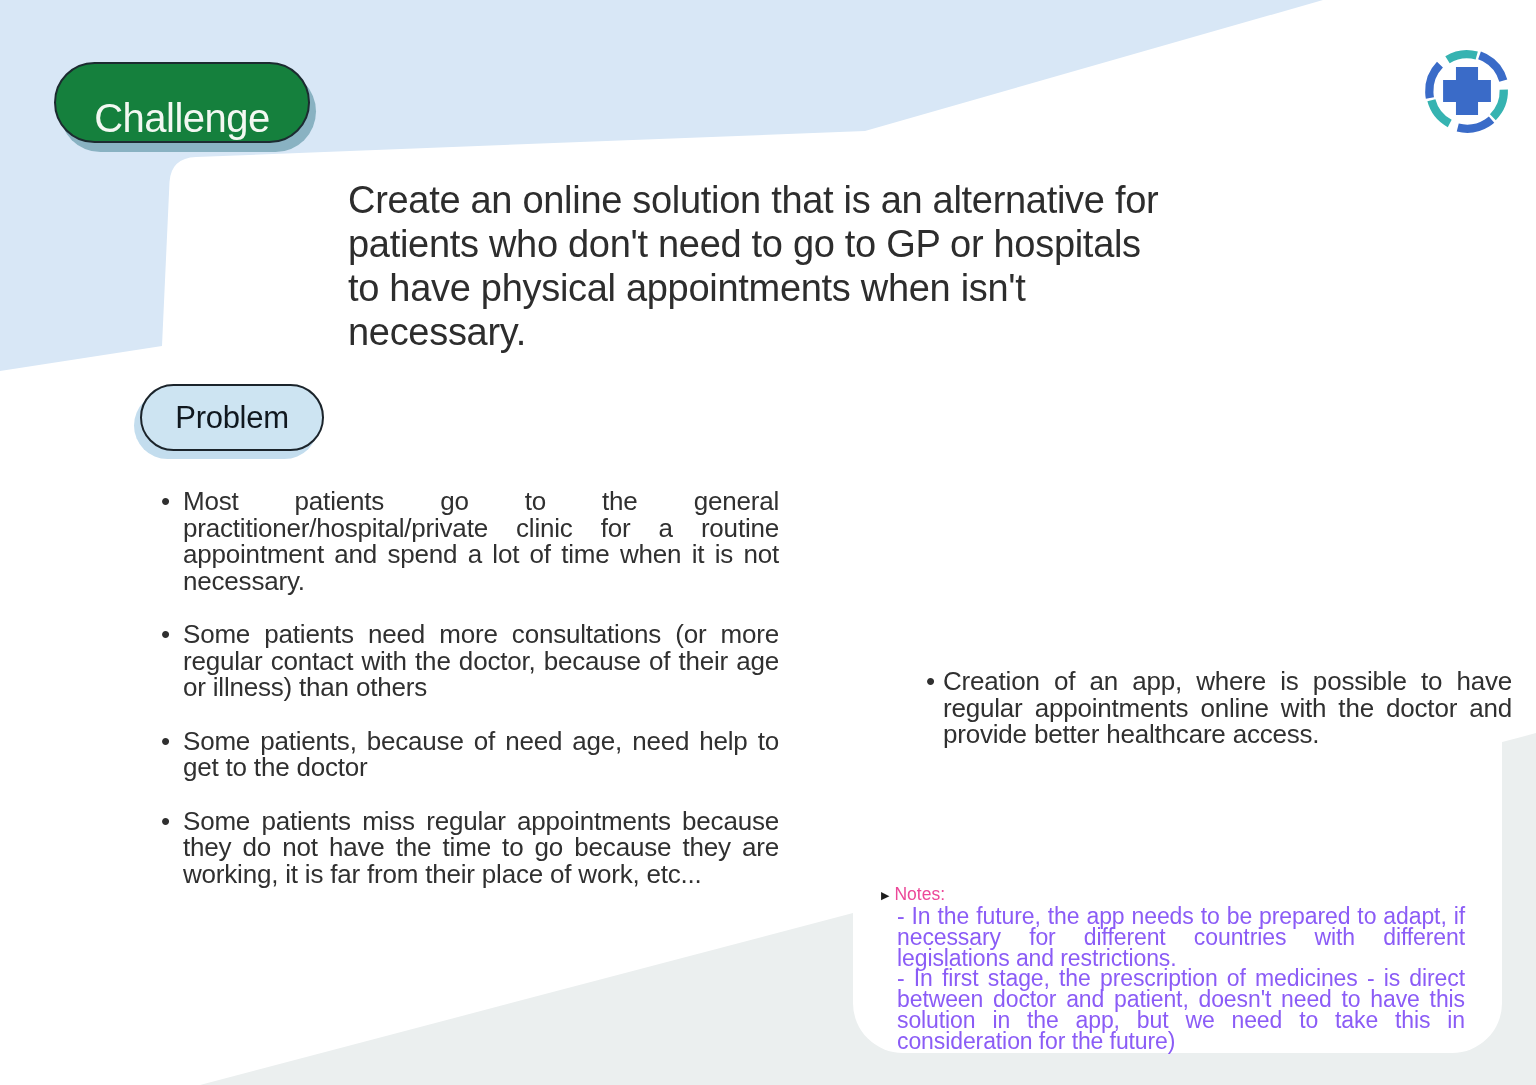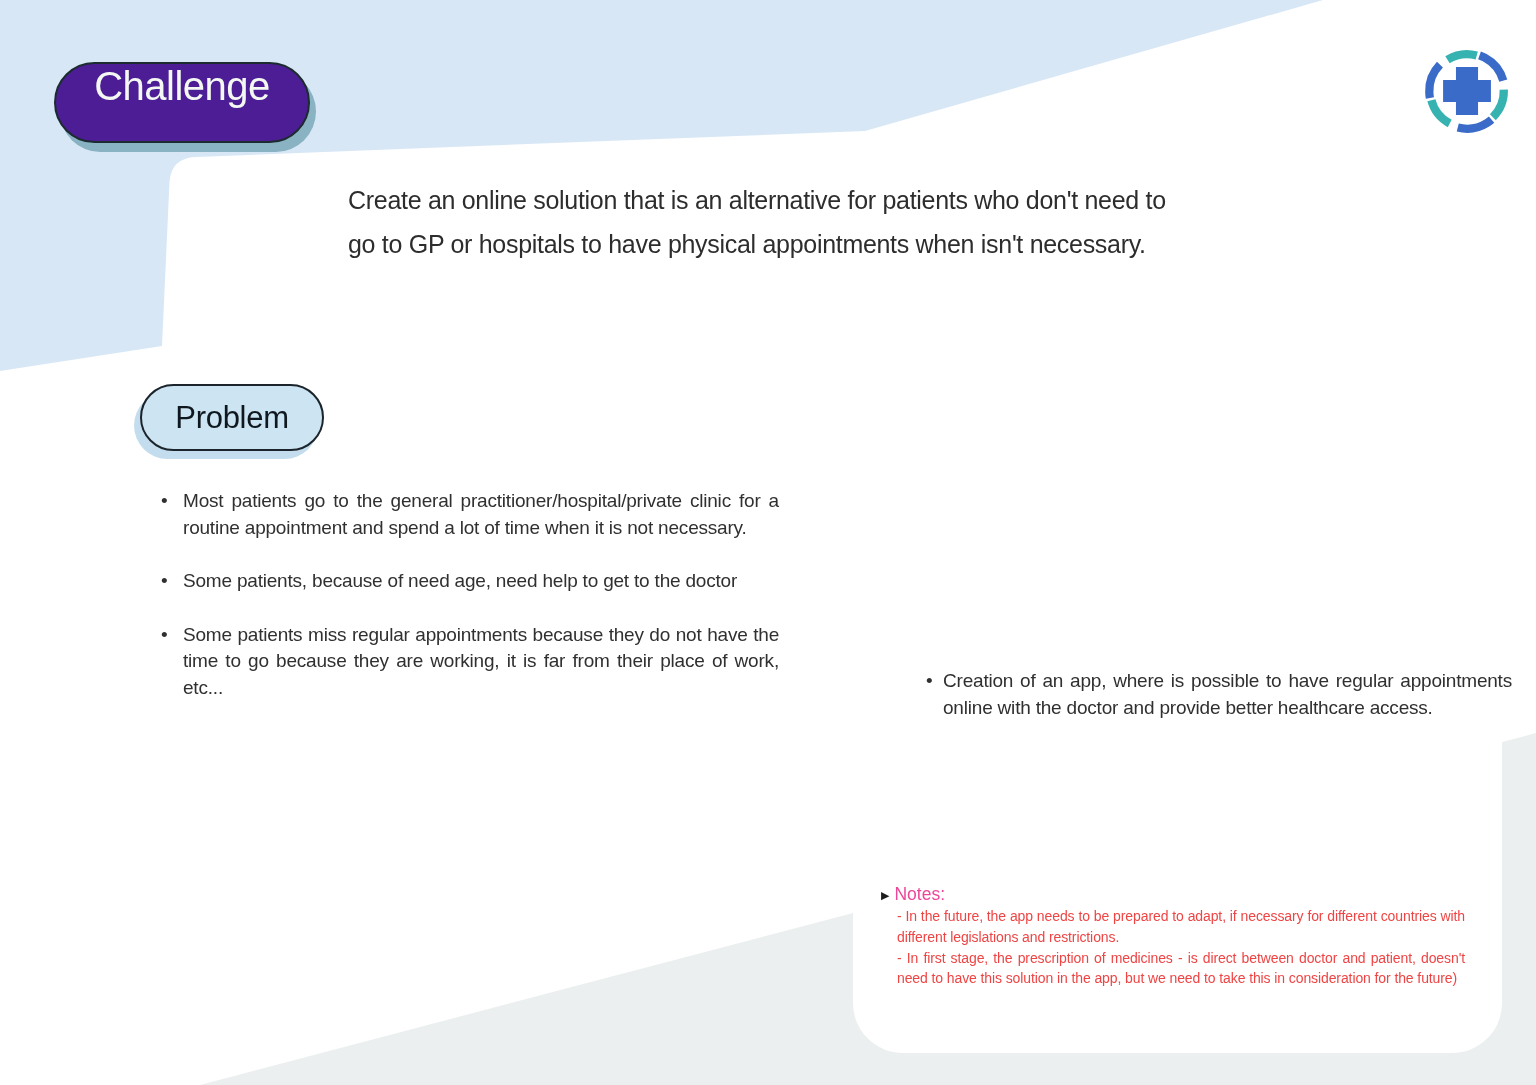--- a/index.html
+++ b/index.html
@@ -11,38 +11,38 @@
     font-family: "Liberation Sans", sans-serif;
     color: #2e2e2e;
     background: #ffffff;
   }
   .bg-svg { position: absolute; left: 0; top: 0; width: 1536px; height: 1085px; z-index: 0; }
   .layer { position: absolute; z-index: 1; }
 
   
   .challenge-pill {
     left: 54px; top: 62px; width: 252px; height: 77px;
-    background: #4c1d95;
+    background: #15803d;
     border: 2.5px solid #1c2b30;
     border-radius: 44px;
     box-shadow: 6px 9px 0 rgba(58,126,141,0.50);
-    display: flex; align-items: flex-start; justify-content: center;
+    display: flex; align-items: flex-end; justify-content: center;
   }
   .challenge-pill span {
     color: #f3f8f2; font-size: 40px; letter-spacing: -0.5px;
   }
 
   
   .logo { left: 1421px; top: 42px; width: 92px; height: 98px; }
   .logo svg { width: 100%; height: 100%; }
 
   
   .challenge-text {
     left: 348px; top: 178px; width: 820px;
-    font-size: 25px; line-height: 44px; letter-spacing: -0.3px;
+    font-size: 38px; line-height: 44px; letter-spacing: -0.3px;
     color: #2d2d2d;
   }
 
   
   .section-pill {
     background: #CDE4F2;
     border: 2.5px solid #1b242b;
     border-radius: 36px;
     display: flex; align-items: center; justify-content: center;
     color: #10181f; font-size: 31px; letter-spacing: -0.3px;
@@ -52,43 +52,43 @@
   .solution-pill { left: 856px; top: 570px; width: 183px; height: 63px;
                    box-shadow: 6px 8px 0 #c3ddee; }
 
   
   .bullet-list { display: block; }
   .problem-list  { left: 161px; top: 488px; width: 618px; }
   .solution-list { left: 926px; top: 668px; width: 586px; }
   .bullet-item {
     position: relative;
     text-align: justify;
-    font-size: 19px; line-height: 26.5px; letter-spacing: -0.2px;
+    font-size: 26px; line-height: 26.5px; letter-spacing: -0.2px;
     color: #303030;
   }
   .problem-list .bullet-item  { padding-left: 22px; margin-bottom: 27px; }
   .solution-list .bullet-item { padding-left: 17px; margin-bottom: 18px; }
   .bullet-item::before {
     content: "\2022";
     position: absolute; left: 0; top: 0;
   }
 
   
   .notes { left: 881px; top: 884px; width: 584px; }
   .notes-title-row { display: flex; align-items: baseline; margin-bottom: 1px; }
   .notes-arrow {
     font-size: 11px; color: #1d1d1d; margin-right: 5px;
     transform: translateY(-1px);
   }
   .notes-title { font-size: 17.5px; color: #ec4899; }
   .notes-line {
     padding-left: 16px;
     text-align: justify;
-    font-size: 14px; line-height: 20.8px; letter-spacing: -0.1px;
-    color: #ef4444;
+    font-size: 23px; line-height: 20.8px; letter-spacing: -0.1px;
+    color: #8b5cf6;
   }
 </style>
 </head>
 <body>
 
 <div class="canvas">
 
   <svg class="bg-svg" viewBox="0 0 1536 1085" preserveAspectRatio="none" aria-hidden="true">
     <rect x="0" y="0" width="1536" height="1085" fill="#ffffff"></rect>
     <path d="M0,0 H1323 L865,131 L196,157 Q171,158 169.5,182 L162,346 L0,371 Z" fill="#D8E7F6"></path>
@@ -115,20 +115,21 @@
   </div>
 
   <div class="layer challenge-text">Create an online solution that is an alternative for patients who don't need to go to GP or hospitals to have physical appointments when isn't necessary.</div>
 
   <div class="layer section-pill problem-pill">
     <span>Problem</span>
   </div>
 
   <div class="layer bullet-list problem-list">
     <div class="bullet-item">Most patients go to the general practitioner/hospital/private clinic for a routine appointment and spend a lot of time when it is not necessary.</div>
+    <div class="bullet-item">Some patients need more consultations (or more regular contact with the doctor, because of their age or illness) than others</div>
     <div class="bullet-item">Some patients, because of need age, need help to get to the doctor</div>
     <div class="bullet-item">Some patients miss regular appointments because they do not have the time to go because they are working, it is far from their place of work, etc...</div>
   </div>
 
 
   <div class="layer bullet-list solution-list">
     <div class="bullet-item">Creation of an app, where is possible to have regular appointments online with the doctor and provide better healthcare access.</div>
   </div>
 
   <div class="layer notes">

